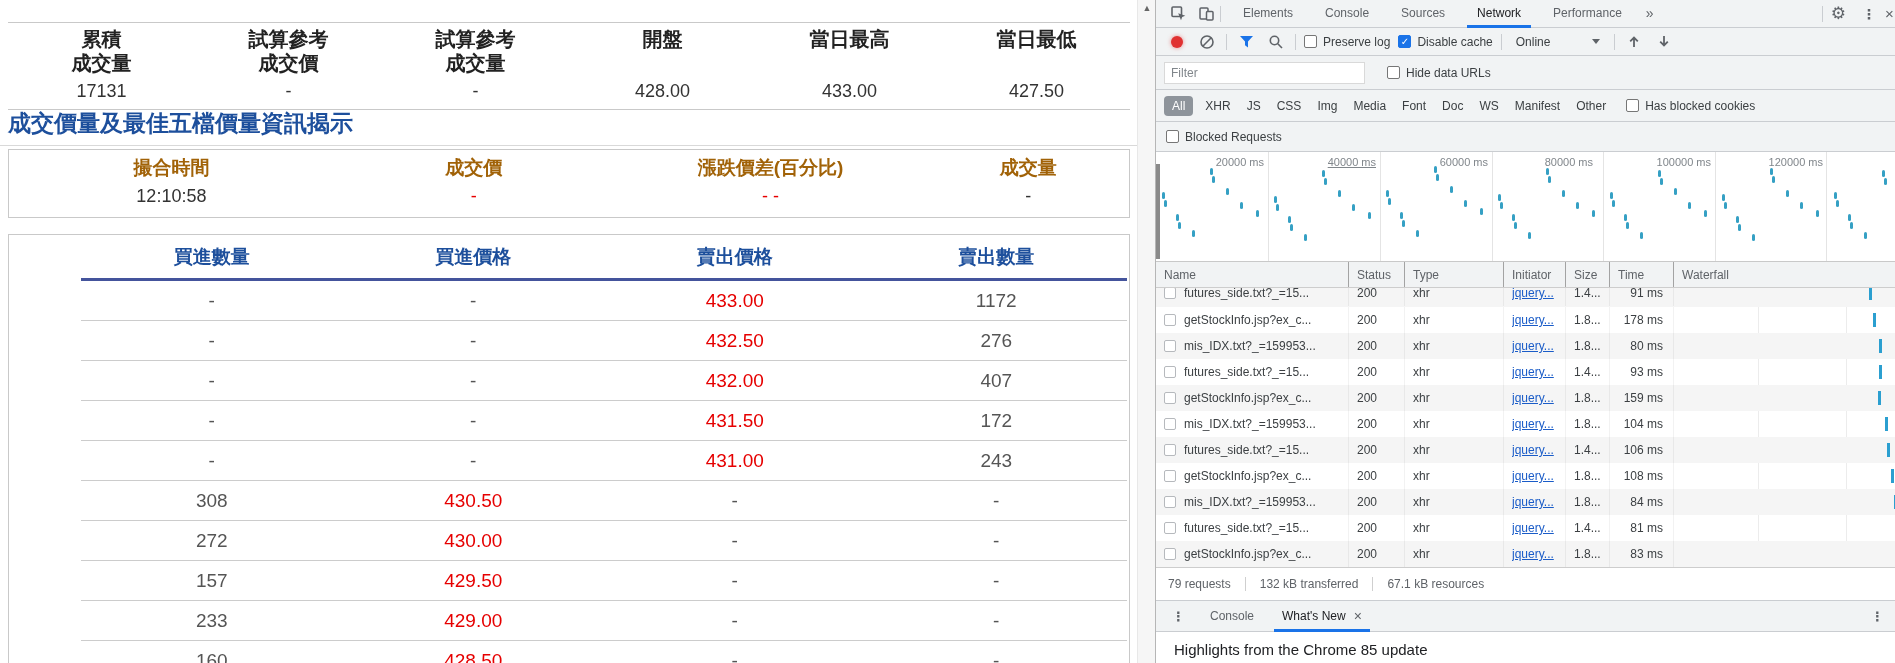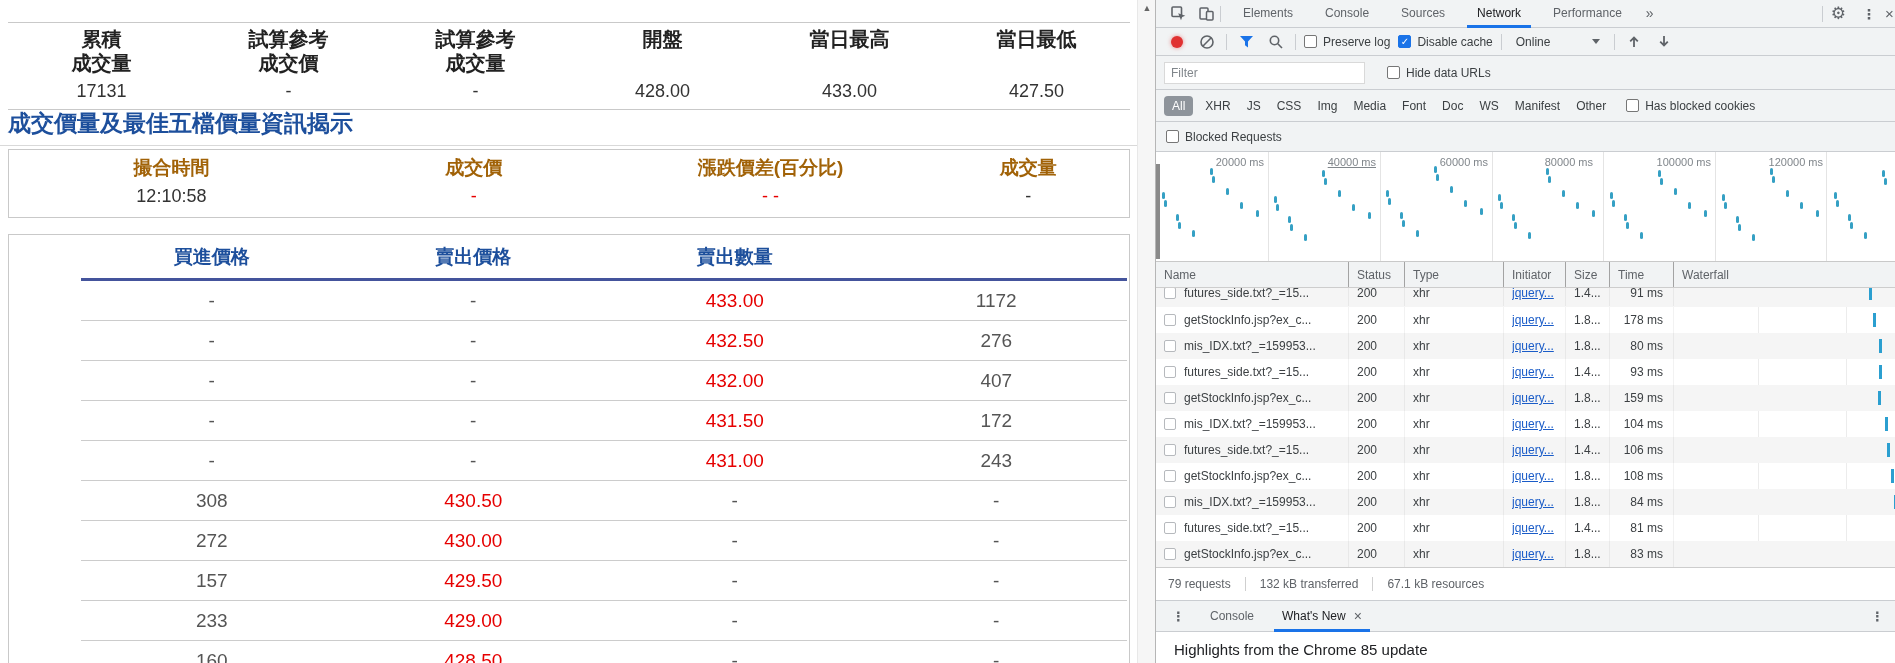--- a/index.html
+++ b/index.html
@@ -185,20 +185,21 @@
       <div class="hc">漲跌價差(百分比)</div>
       <div class="hc">成交量</div>
       <div class="vc">12:10:58</div>
       <div class="vc red">-</div>
       <div class="vc red">- -</div>
       <div class="vc">-</div>
     </div>
 
     <div class="t3">
       <div class="t3-head">
+        <div>買進數量</div>
         <div>買進價格</div>
         <div>賣出價格</div>
         <div>賣出數量</div>
       </div>
       <div>
 
           <div class="depth-row">
             <div class="dash">-</div>
             <div class="dash">-</div>
             <div class="dash red">433.00</div>

